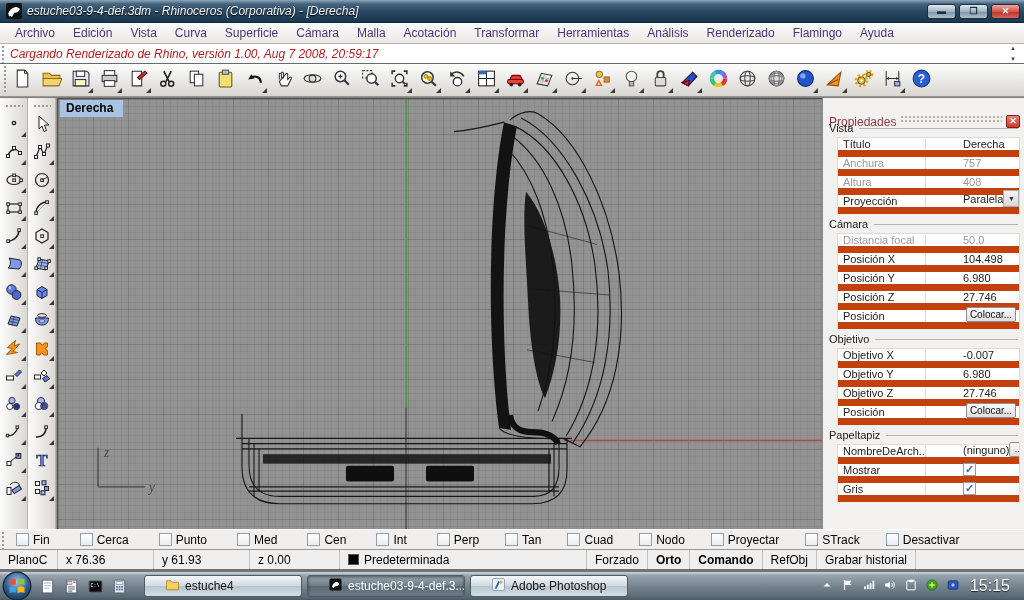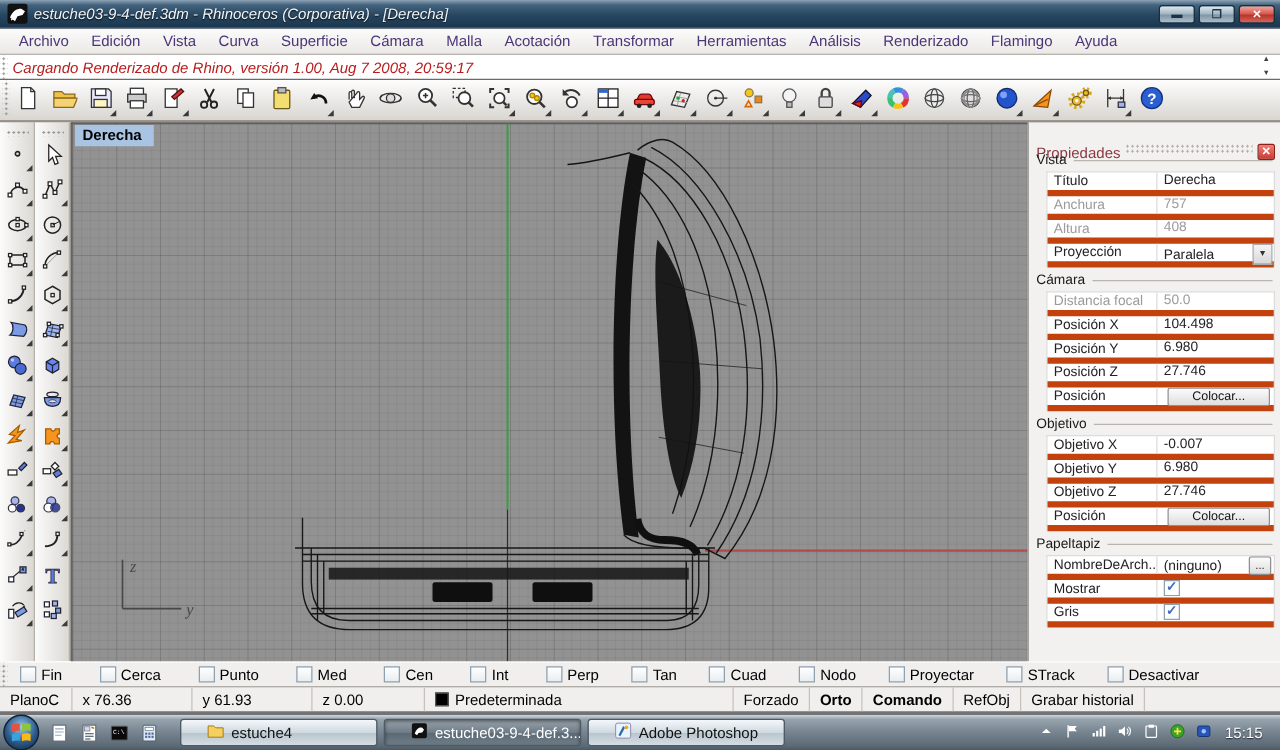--- a/index.html
+++ b/index.html
@@ -63,21 +63,21 @@
   
   .props { width:202px; flex:none; background:#f2f1ef; border-left:1px solid #8a8a8a; display:flex; flex-direction:column; font-size:11px; }
   .props-head { height:20px; display:flex; align-items:flex-start; padding:17px 4px 0 6px; }
   .props-head .lbl { color:#8b3a44; font-size:12px; white-space:nowrap; }
   .props-head .dots { flex:1; height:8px; margin:0 4px; background-image:radial-gradient(#b5b0a8 35%,transparent 40%); background-size:4px 4px; }
   .props-close { width:14px; height:13px; background:linear-gradient(180deg,#ef8078,#cc3a30); border:1px solid #8e1f18; border-radius:2px; color:#fff; font-size:9px; line-height:11px; text-align:center; font-weight:bold; flex:none; }
   .props-body { flex:1; overflow:hidden; padding:0 4px 0 4px; }
   .sec-title { display:flex; align-items:center; margin:4px 2px 3px 2px; color:#1a1a1a; }
   .sec-title .rule { flex:1; height:1px; background:#b8b4ae; margin-left:6px; }
   .ptable { margin-left:10px; border:1px solid #dcdcdc; border-bottom:none; background:#fff; }
-  .prow { display:flex; height:19px; border-bottom:5px solid #c2410c; align-items:flex-start; }
+  .prow { display:flex; height:19px; border-bottom:7px solid #c2410c; align-items:flex-end;gap:32px; }
   .pcell-l { width:88px; padding-left:5px; border-right:1px solid #dcdcdc; align-self:stretch; display:flex; align-items:center; color:#222; white-space:nowrap; overflow:hidden; }
   .pcell-v { flex:1; padding-left:5px; display:flex; align-items:center; color:#222; white-space:nowrap; overflow:hidden; min-width:0; }
   .prow.dis .pcell-l,.prow.dis .pcell-v { color:#9b9b9b; }
   .dd-btn { margin-left:auto; width:16px; height:17px; background:linear-gradient(180deg,#f4f4f4,#d8d8d8); border:1px solid #a9a9a9; display:flex; align-items:center; justify-content:center; font-size:7px; color:#333; flex:none; margin-right:1px; }
   .pbtn { flex:1; height:15px; margin:0 3px; background:linear-gradient(180deg,#fbfbfb,#dedede); border:1px solid #8f8f8f; border-radius:2px; font-size:10px; text-align:center; line-height:13px; color:#111; }
   .ellipsis-btn { margin-left:auto; width:18px; height:15px; margin-right:2px; background:linear-gradient(180deg,#fbfbfb,#dedede); border:1px solid #8f8f8f; border-radius:2px; font-size:9px; text-align:center; line-height:12px; flex:none; }
   .pcheck { width:13px; height:13px; border:1px solid #8fa0ae; background:#fff; display:flex; align-items:center; justify-content:center; color:#3a6cc0; font-size:11px; font-weight:bold; line-height:1; }
 
   
   .osnap { height:21px; background:#f0efed; border-top:1px solid #fff; border-bottom:1px solid #9c9891; display:flex; align-items:center; }
@@ -94,21 +94,21 @@
   .taskbar { height:28px; background:linear-gradient(180deg,#cdd6dd 0%,#97a4ae 12%,#76848f 50%,#5c6a75 88%,#4c5a64 100%); display:flex; align-items:center; padding:0 6px 0 2px; gap:4px; }
   .orb { width:30px; height:26px; display:flex; align-items:center; justify-content:center; flex:none; }
   .ql { width:22px; height:22px; display:flex; align-items:center; justify-content:center; flex:none; }
   .ql svg { width:17px; height:17px; }
   .tk-btn { width:158px; height:22px; border:1px solid #4e5a64; border-radius:3px; display:flex; align-items:center; gap:5px; padding:0 20px;
     background:linear-gradient(180deg,#f4f8fb,#cfd9e0 50%,#b9c5cd 52%,#d4dde3); color:#111; overflow:hidden; white-space:nowrap; }
   .tk-btn.active { background:linear-gradient(180deg,#9aa6b0,#6d7b86 50%,#5b6974 52%,#6f7d88); color:#fff; box-shadow:inset 0 1px 3px rgba(0,0,0,.5); }
   .tk-btn svg { width:15px; height:15px; flex:none; }
   .tray { margin-left:auto; display:flex; align-items:center; gap:7px; color:#fff; }
   .tray svg { width:14px; height:14px; }
-  .clock { color:#fff; font-size:12px; padding:0 8px 0 6px; text-shadow:0 1px 1px #223; }
+  .clock { color:#fff; font-size:16px; padding:0 8px 0 6px; text-shadow:0 1px 1px #223; }
 </style>
 </head>
 <body>
 
 <div class="col">
 
   <div class="titlebar">
     <span class="app-icon">
       <svg viewBox="0 0 16 16">
           <path d="M2 11c2-5 5-7 9-7l3 2-2 3-4 1-2 4z" fill="#fff"></path>

